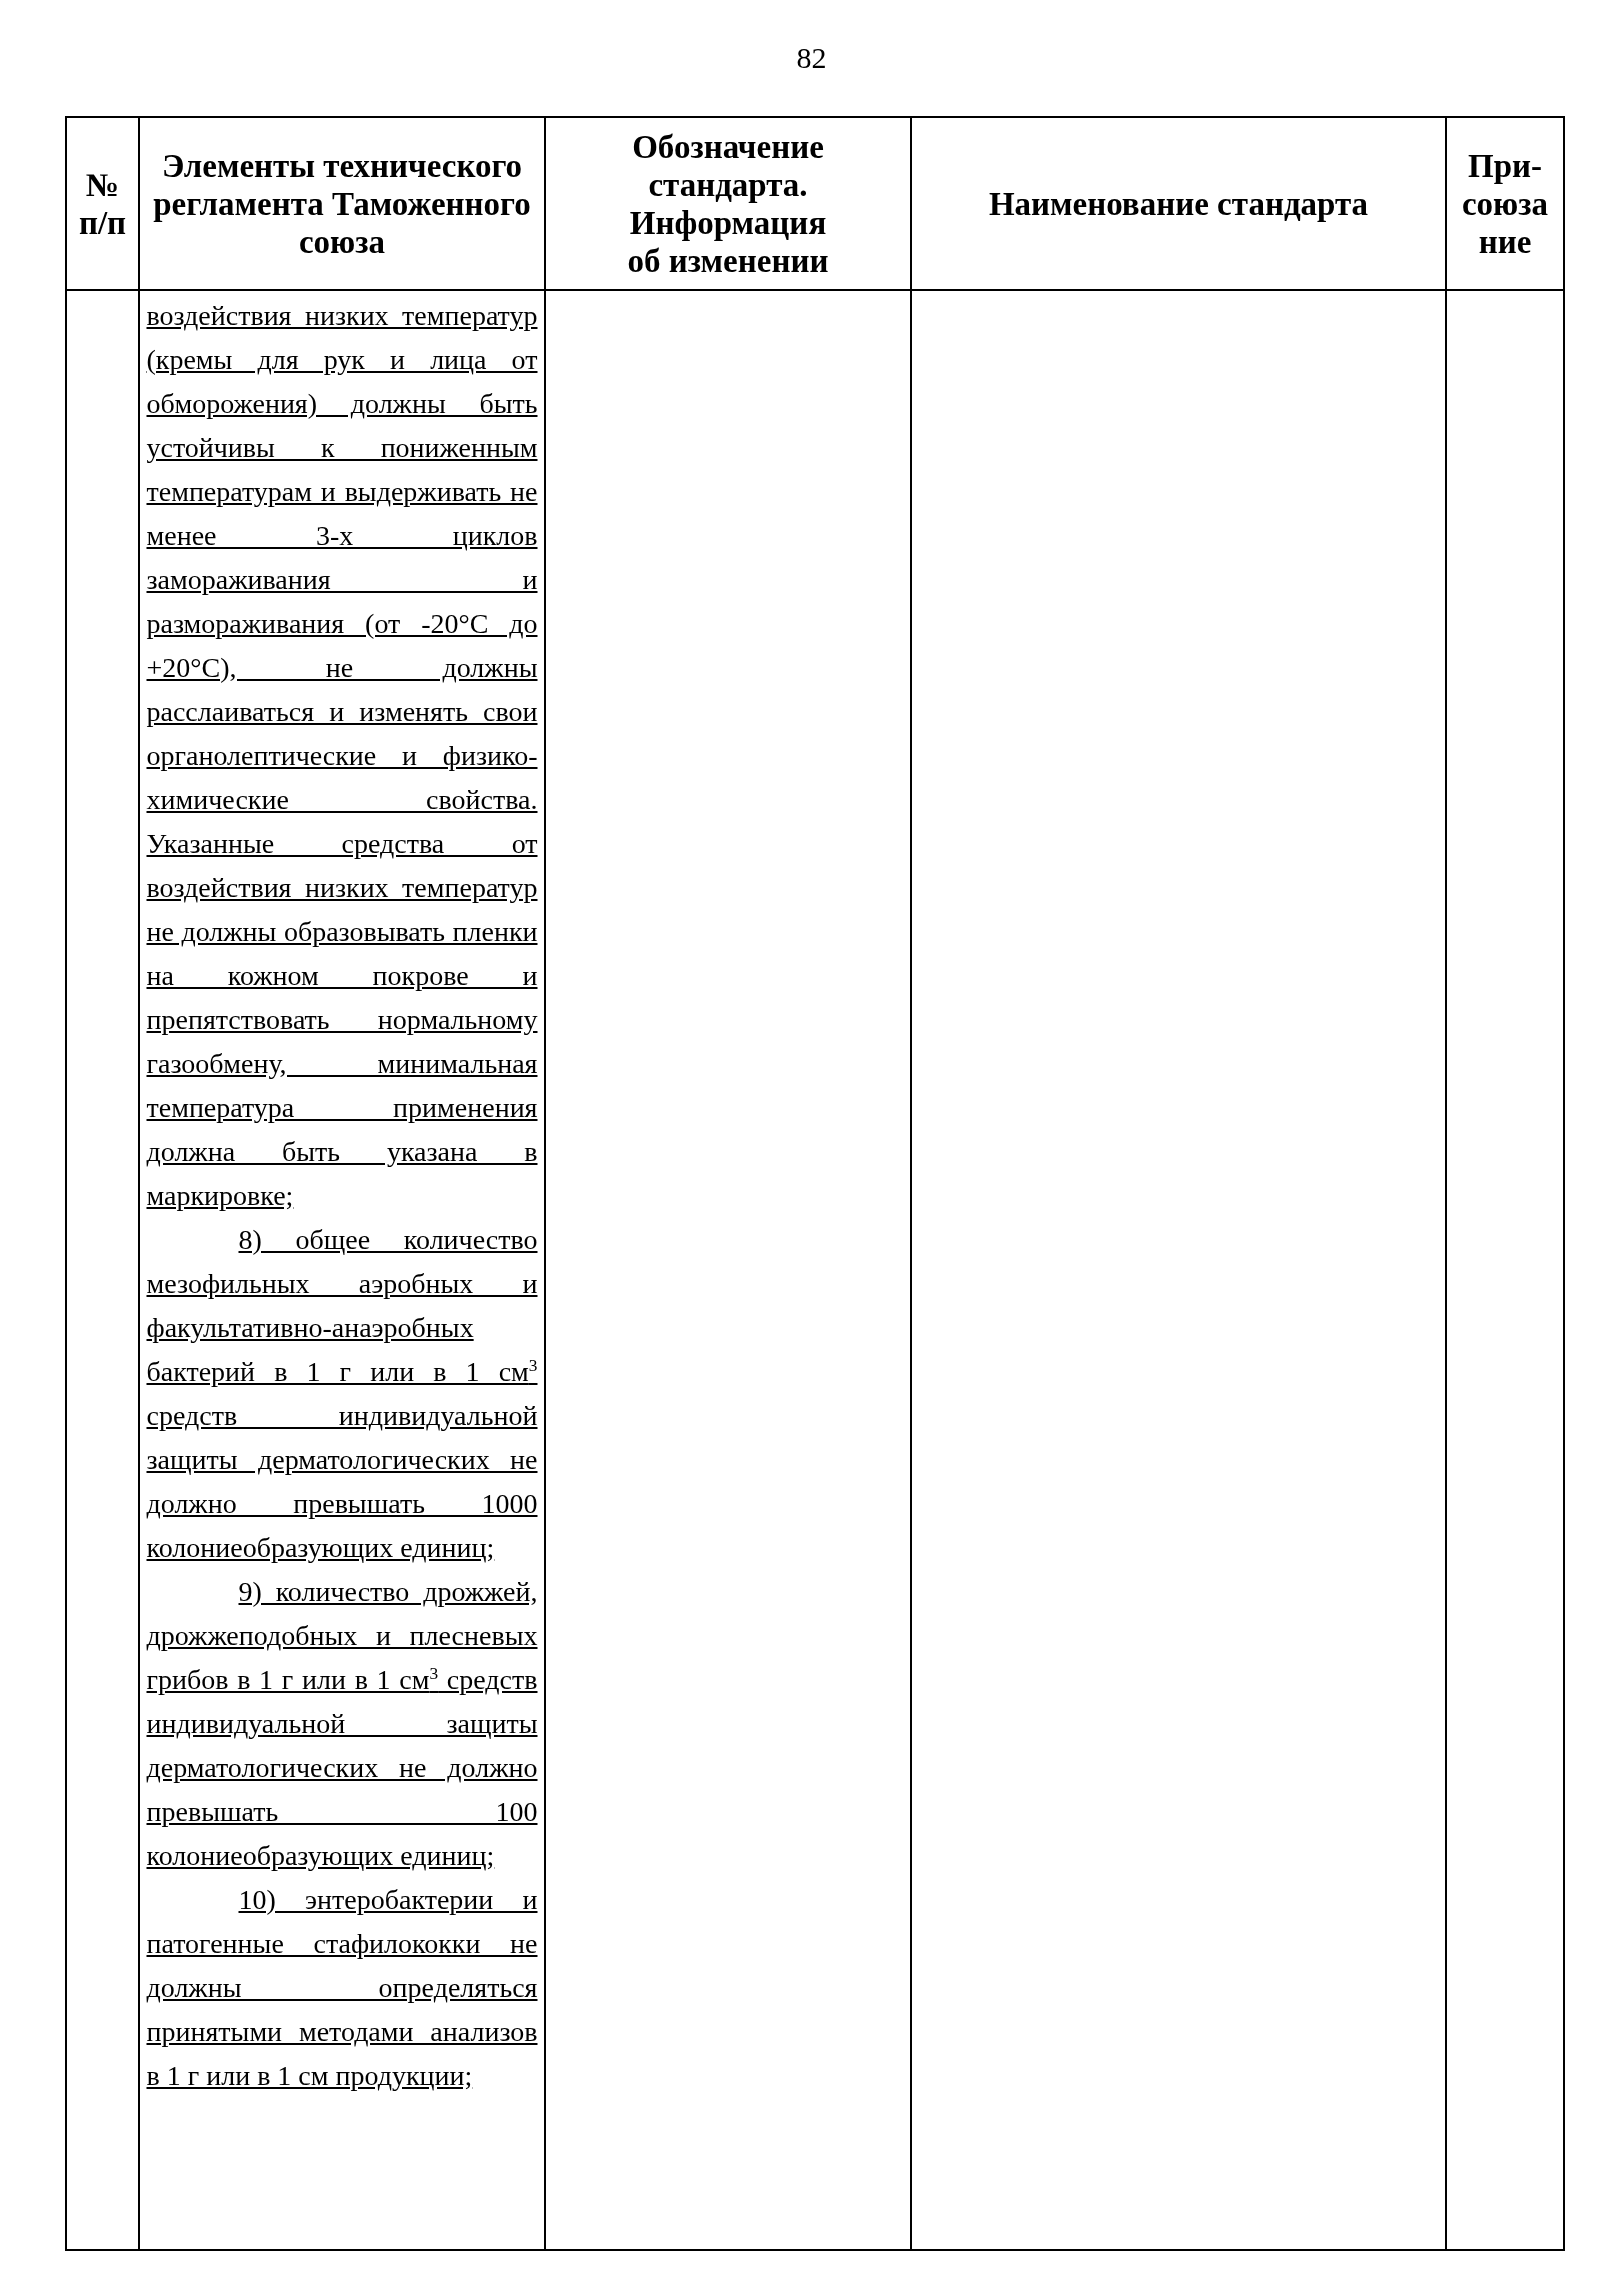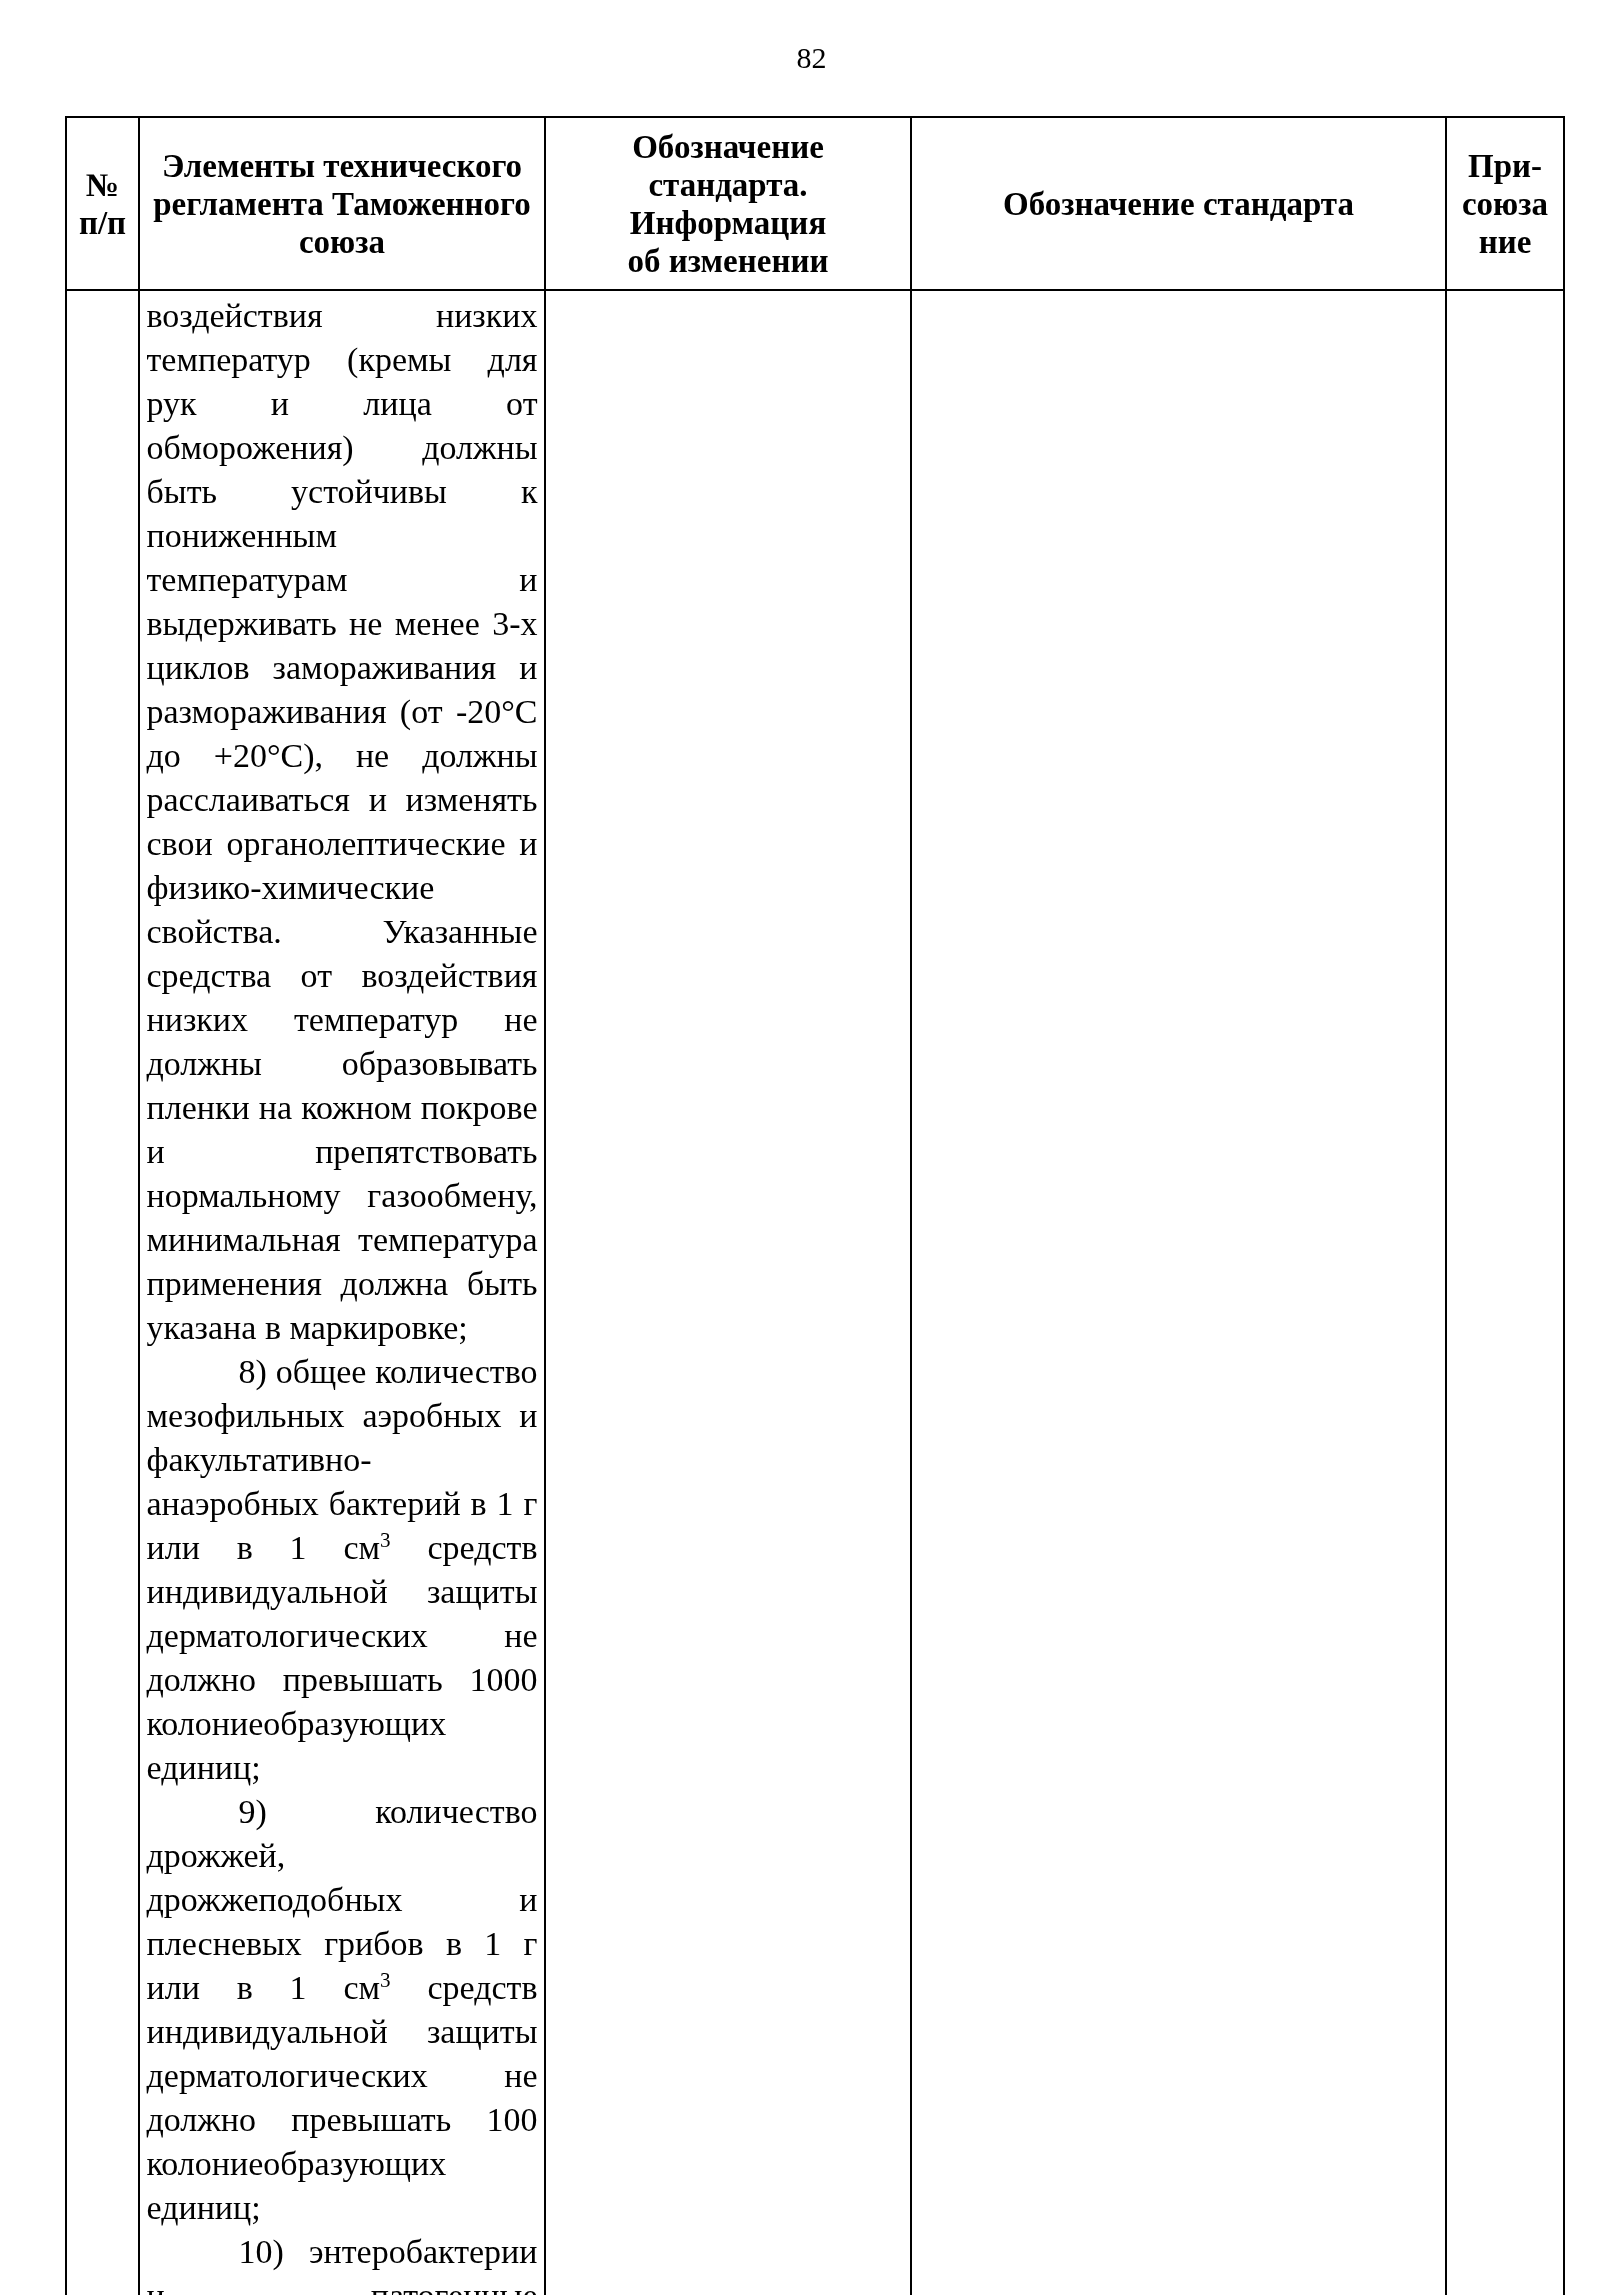--- a/index.html
+++ b/index.html
@@ -51,23 +51,24 @@
   tr.header-row { height: 173px; }
   tr.body-row   { height: 1960px; }
   table.doc-table td {
     vertical-align: top;
     padding: 2.6px 6.5px;
     font-size: 34px;
     line-height: 44px;
   }
   .regulation-text .para {
     margin: 0;
-    font-size: 34px;
+    font-size: 28px;
     line-height: 44px;
     text-align: justify;
+    text-decoration: underline;
   }
   .regulation-text .para.indent {
     text-indent: 92px;
   }
   sup {
     font-size: 0.62em;
     line-height: 0;
     vertical-align: super;
   }
 </style>
@@ -90,21 +91,21 @@
       <tr class="header-row">
         <th>№
 п/п</th>
         <th>Элементы технического
 регламента Таможенного
 союза</th>
         <th>Обозначение
 стандарта.
 Информация
 об изменении</th>
-        <th>Обозначение стандарта</th>
+        <th>Наименование стандарта</th>
         <th>При-
 союза
 ние</th>
       </tr>
     </thead>
     <tbody>
       <tr class="body-row">
         <td></td>
         <td>
           <div class="regulation-text">

